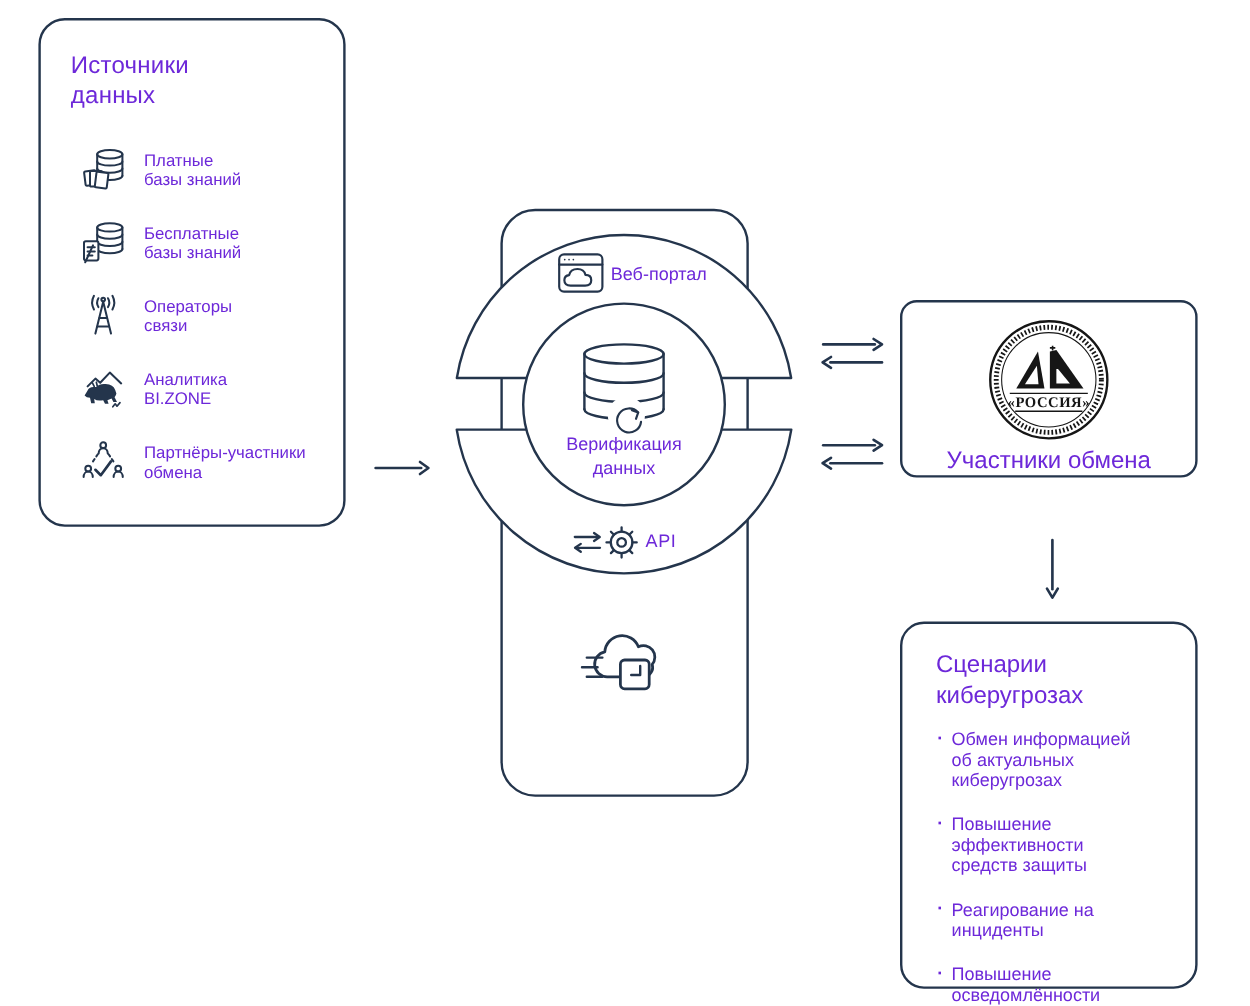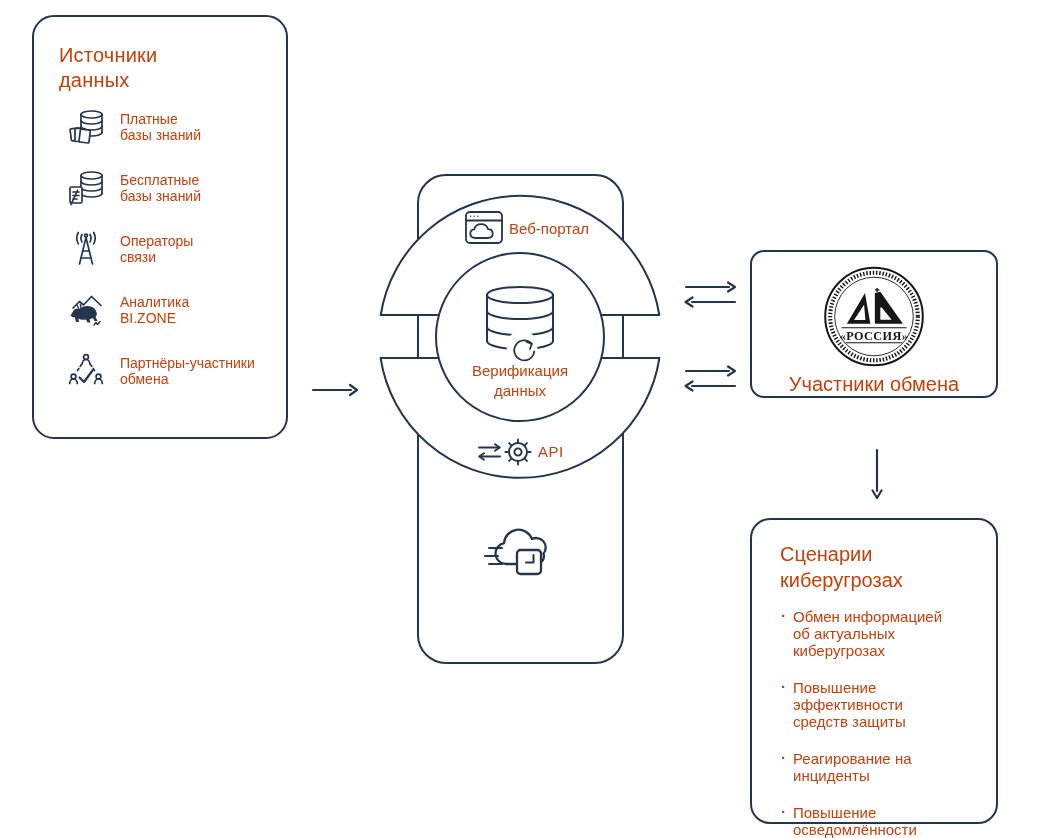--- a/index.html
+++ b/index.html
@@ -1,26 +1,26 @@
 <!DOCTYPE html>
 <html><head>
 <meta charset="utf-8">
 <style>
   html,body{margin:0;padding:0;background:#fff;}
   .canvas{position:relative;width:1042px;height:838px;background:#fff;overflow:hidden;
-          font-family:"Liberation Sans",sans-serif;color:#c2410c;}
+          font-family:"Liberation Sans",sans-serif;color:#6d28d9;}
   .layer{position:absolute;left:0;top:0;}
   .panel{position:absolute;background:#fff;border:2px solid #24354c;box-sizing:border-box;}
   .pre{white-space:pre-line;}
   .abs{position:absolute;}
 
   
   .sources{left:32px;top:15px;width:256px;height:424px;border-radius:22px;}
   .sources .panel-title{margin:26px 0 0 25px;font-size:20px;line-height:25px;font-weight:500;letter-spacing:.2px;}
-  .src-list{margin-top:15px;padding-left:33px;}
+  .src-list{margin-top:29px;padding-left:33px;}
   .src-item{display:flex;align-items:center;height:38px;margin-bottom:23px;}
   .src-item svg{flex:0 0 38px;}
   .src-label{margin-left:15px;font-size:14px;line-height:16px;}
 
   
   .web-portal-label{left:509px;top:220px;font-size:15px;}
   .verification-label{left:440px;top:361px;width:160px;text-align:center;font-size:15px;line-height:20px;}
   .api-label{left:538px;top:443px;font-size:15px;letter-spacing:.5px;}
   .platform-title{left:418px;top:589px;width:205px;text-align:center;font-size:20px;line-height:25px;font-weight:500;}
 

